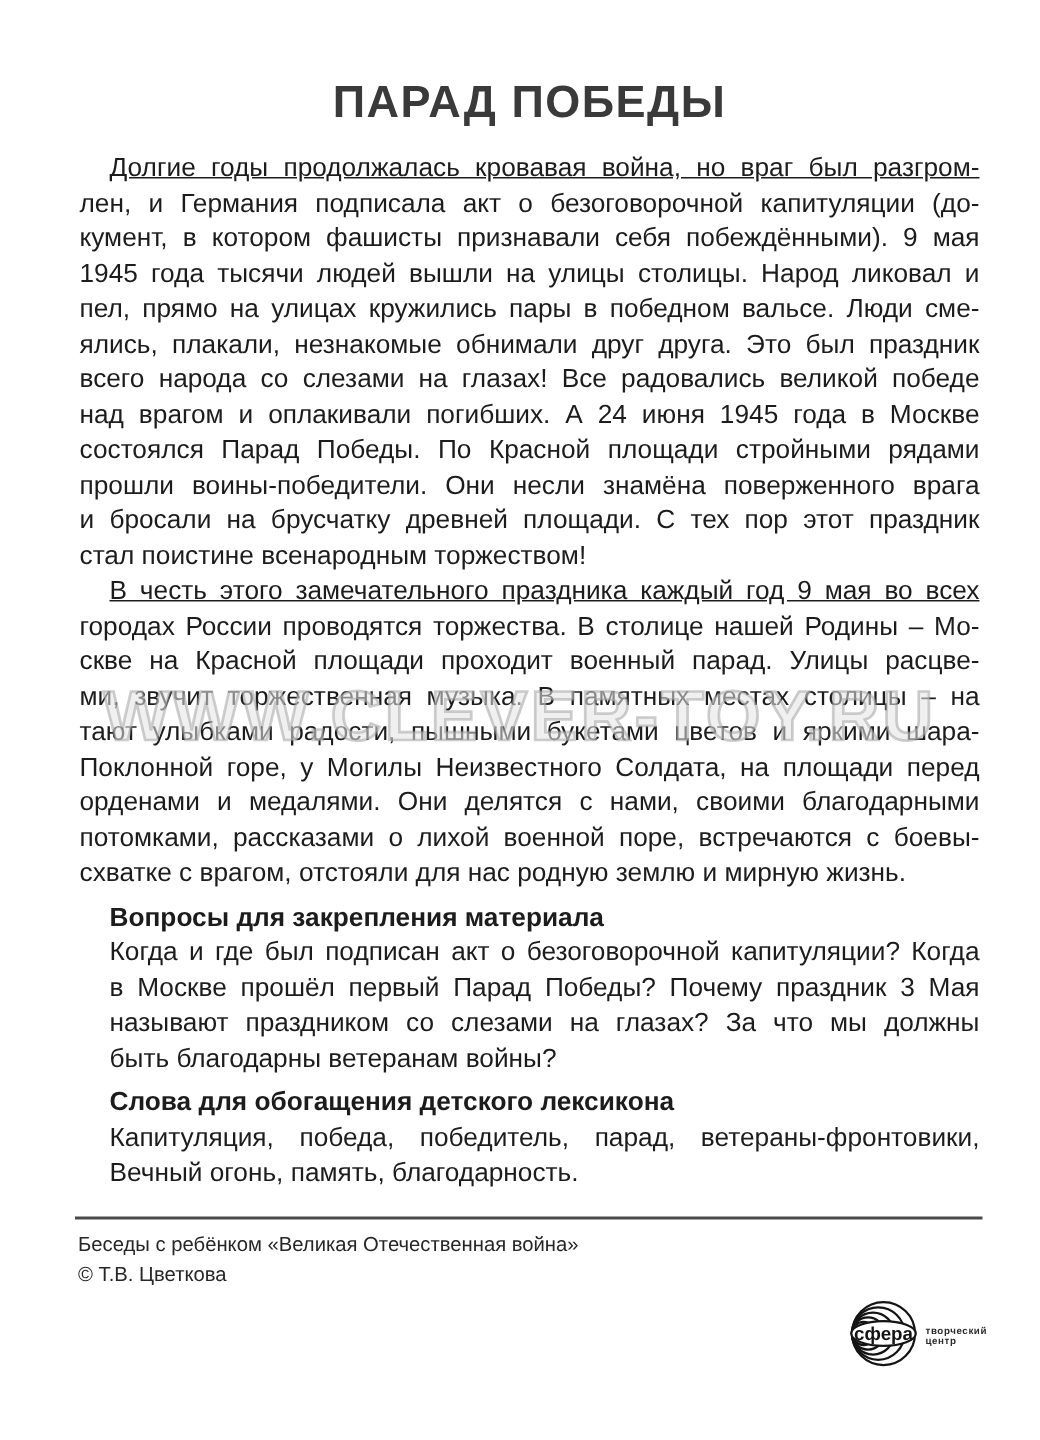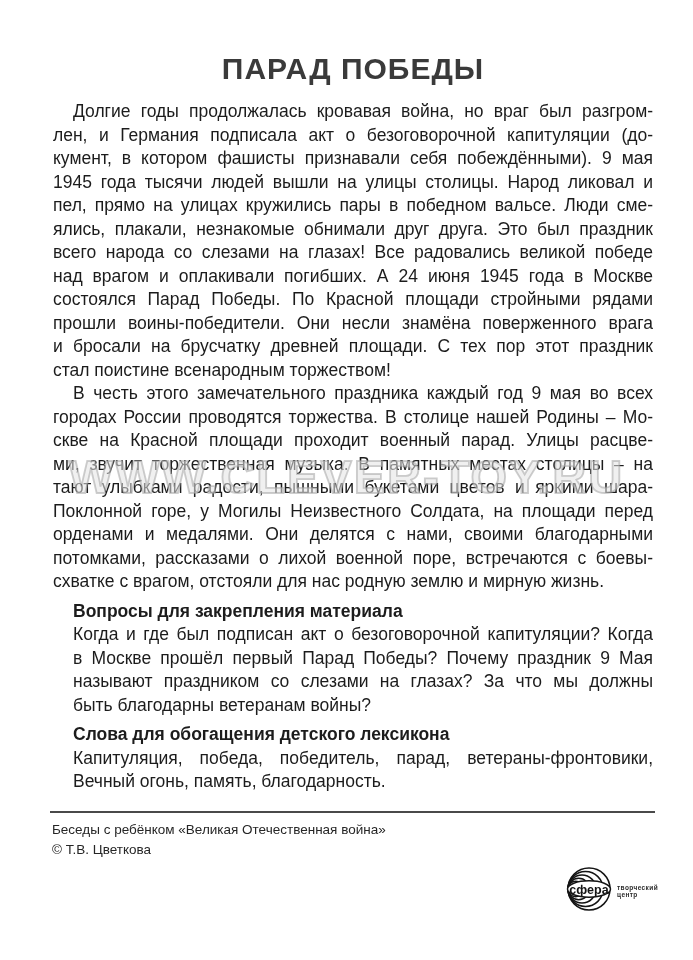--- a/index.html
+++ b/index.html
@@ -22,21 +22,21 @@
     color: #3a3a3a;
   }
   .text-block {
     margin: 0 40px 0 53px;      
     font-size: 17.5px;
     line-height: 23.5px;
     color: #1c1c1c;
   }
   .tline { min-height: 23.5px; white-space: nowrap; }
   .just { text-align: justify; text-align-last: justify; white-space: normal; }
-  .para > .tline:first-child { text-indent: 20px; }
+  .para > .tline:first-child { text-indent: 20px; text-decoration: underline; }
   .section { margin-left: 20px; }        
   .section-heading {
     font-weight: bold;
     margin-top: 6px;
     line-height: 23.5px;
   }
   .watermark {
     position: absolute;
     left: 0; right: 0;
     top: 449px;
@@ -113,21 +113,21 @@
         <div class="tline just">Поклонной горе, у Могилы Неизвестного Солдата, на площади перед</div>
         <div class="tline just">орденами и медалями. Они делятся с нами, своими благодарными</div>
         <div class="tline just">потомками, рассказами о лихой военной поре, встречаются с боевы-</div>
         <div class="tline">схватке с врагом, отстояли для нас родную землю и мирную жизнь.</div>
       </div>
 
     <div class="section">
       <div class="section-heading">Вопросы для закрепления материала</div>
       <div>
           <div class="tline just">Когда и где был подписан акт о безоговорочной капитуляции? Когда</div>
-          <div class="tline just">в Москве прошёл первый Парад Победы? Почему праздник 9 Мая</div>
+          <div class="tline just">в Москве прошёл первый Парад Победы? Почему праздник 3 Мая</div>
           <div class="tline just">называют праздником со слезами на глазах? За что мы должны</div>
           <div class="tline">быть благодарны ветеранам войны?</div>
         </div>
     </div>
 
     <div class="section">
       <div class="section-heading">Слова для обогащения детского лексикона</div>
       <div>
           <div class="tline just">Капитуляция, победа, победитель, парад, ветераны-фронтовики,</div>
           <div class="tline">Вечный огонь, память, благодарность.</div>

